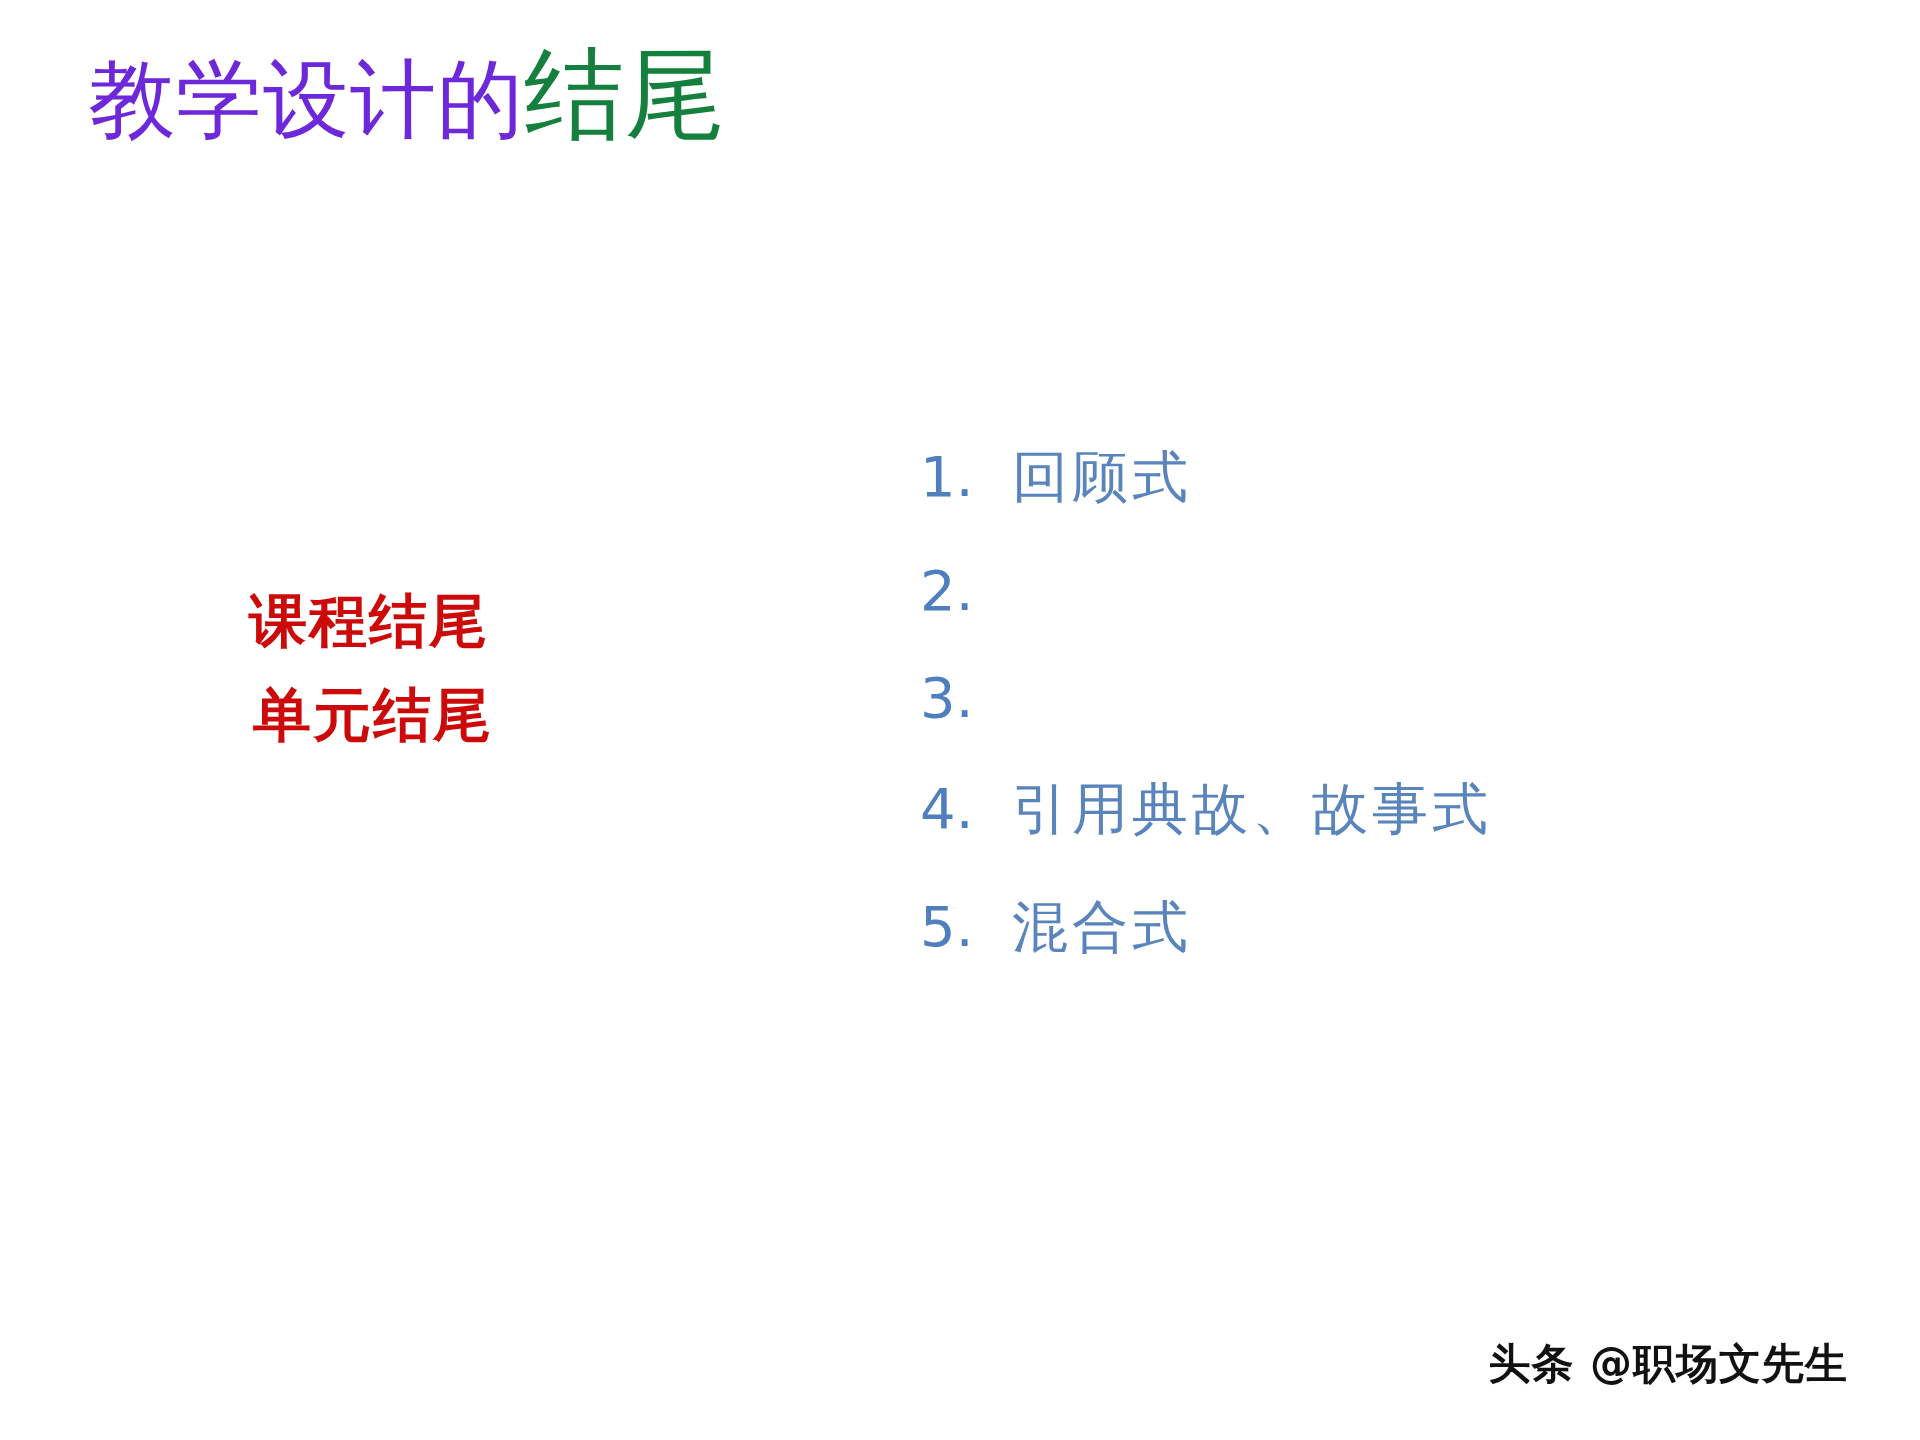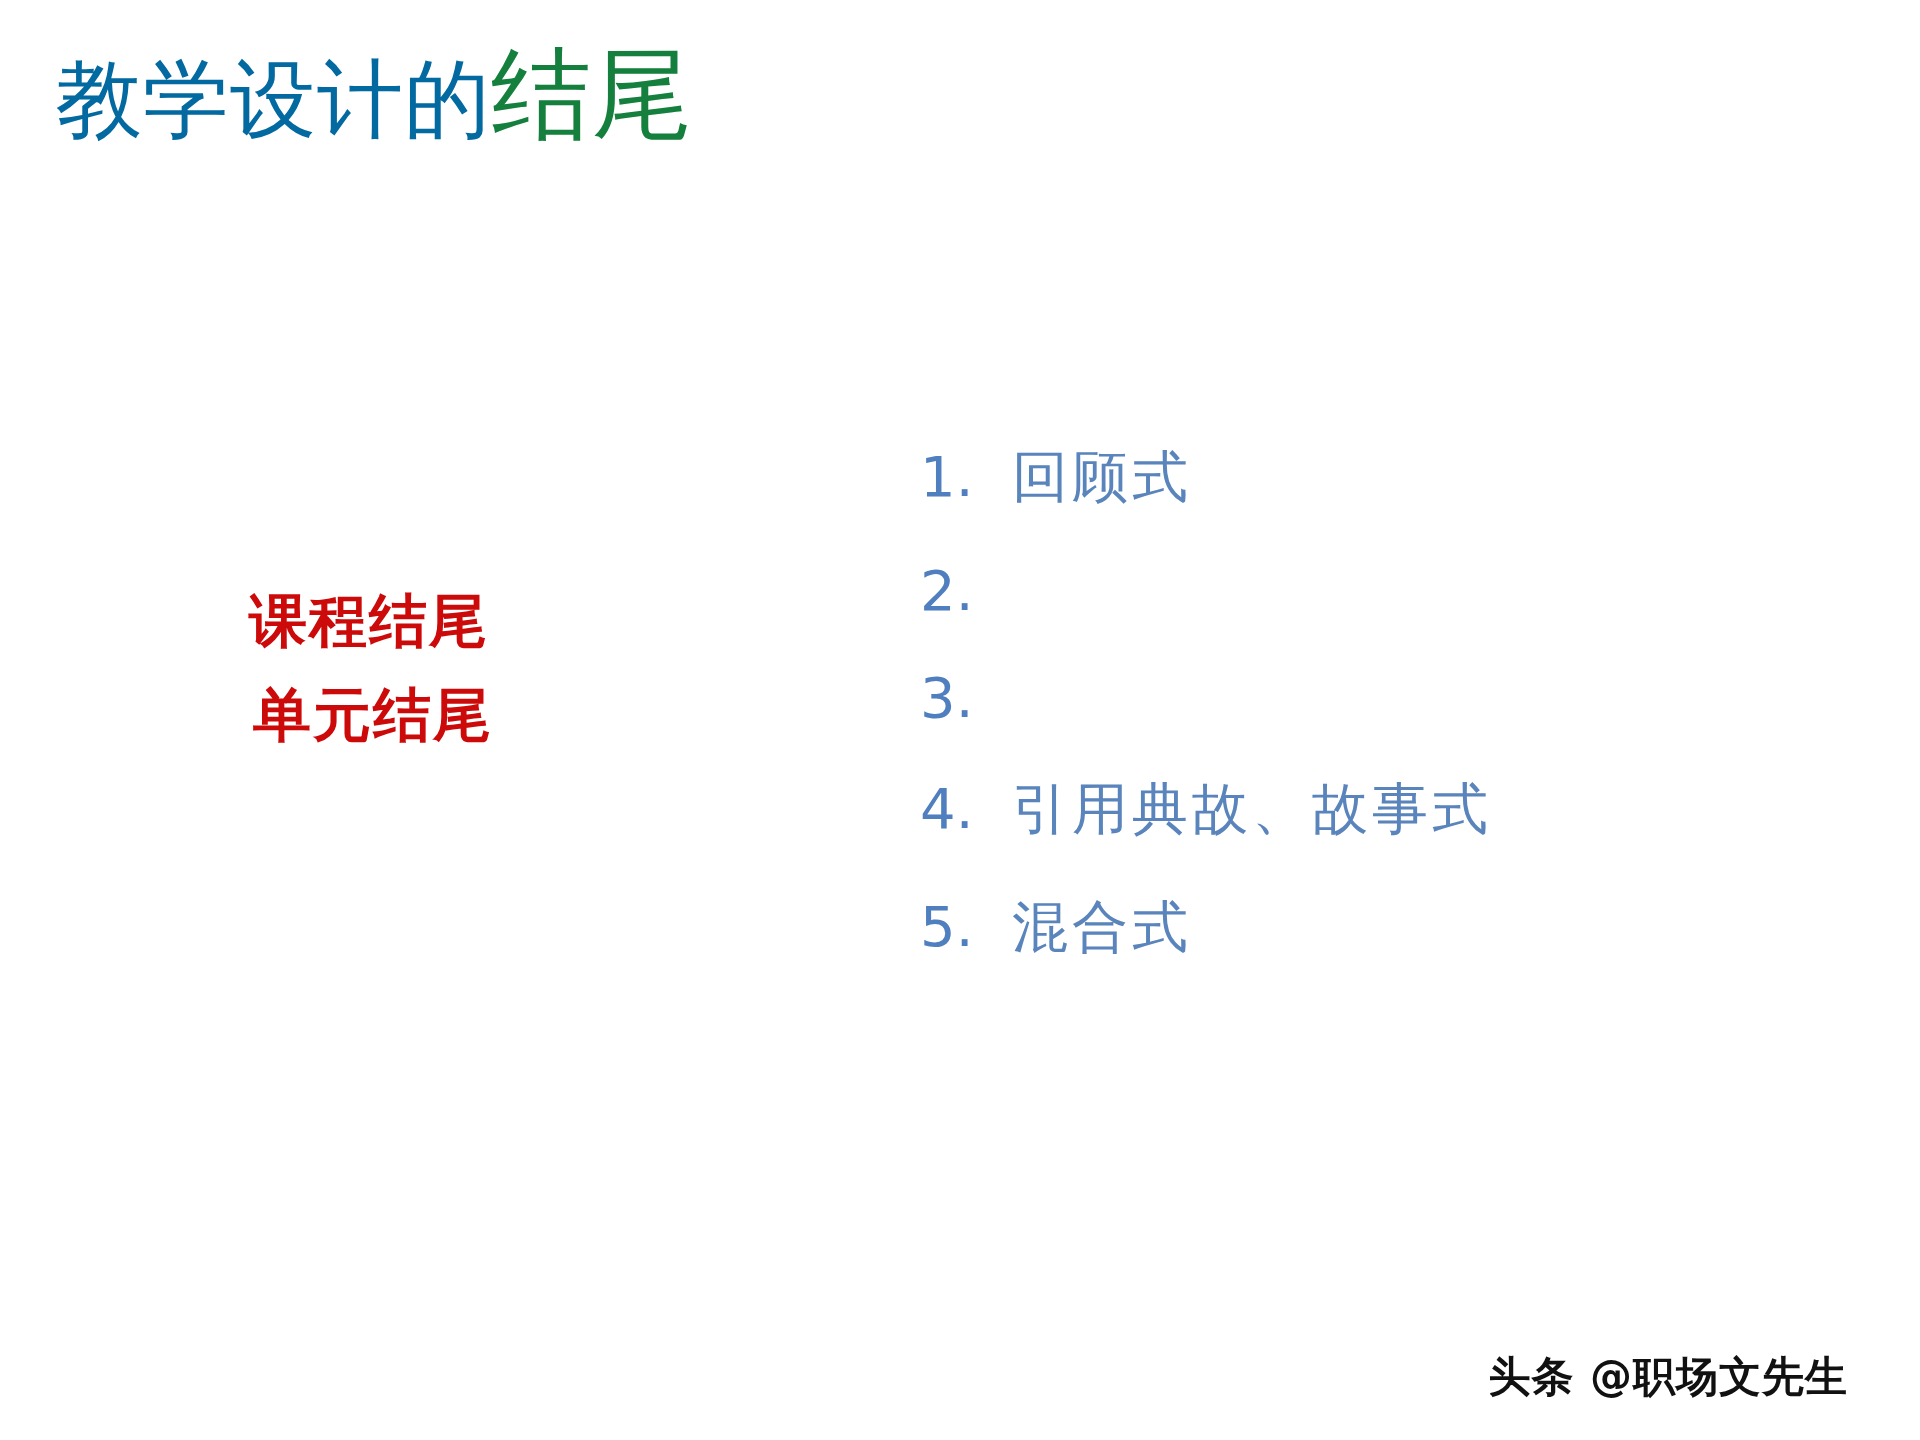--- a/index.html
+++ b/index.html
@@ -26,23 +26,24 @@
   .title {
     position: absolute;
     left: 56px;
     top: 36px;
     white-space: nowrap;
     line-height: 1.18;
   }
   .title-main {
     font-family: "DejaVu Serif", "Liberation Serif", serif;
     font-size: 86px;
-    color: #0369a1;
+    color: #6d28d9;
     letter-spacing: 1px;
     vertical-align: baseline;
+    margin-left: 33px;
   }
   .title-accent {
     font-family: "DejaVu Serif", "Liberation Serif", serif;
     font-size: 100px;
     color: #15803d;
     letter-spacing: 1px;
     vertical-align: baseline;
   }
 
   
@@ -94,21 +95,21 @@
     font-family: "DejaVu Serif", "Liberation Serif", serif;
     font-size: 56px;
     color: #5A84BC;
     letter-spacing: 4px;
   }
 
   
   .watermark {
     position: absolute;
     right: 72px;
-    bottom: 35px;
+    bottom: 48px;
     font-family: "DejaVu Sans", "Liberation Sans", sans-serif;
     font-size: 42px;
     font-weight: bold;
     color: #111111;
     letter-spacing: 1px;
     white-space: nowrap;
   }
 </style>
 </head>
 <body>

